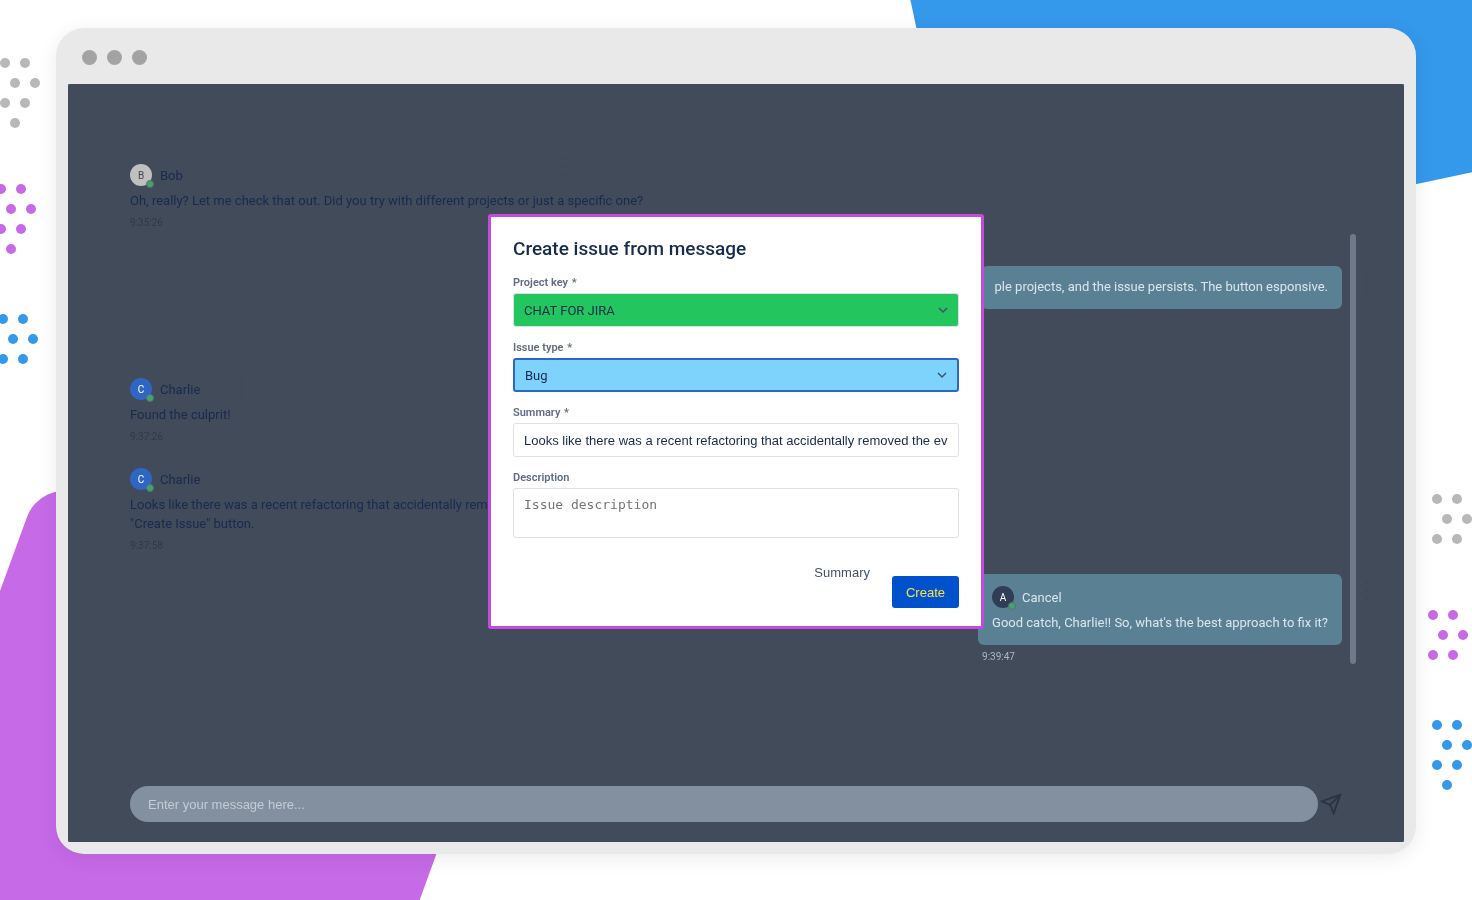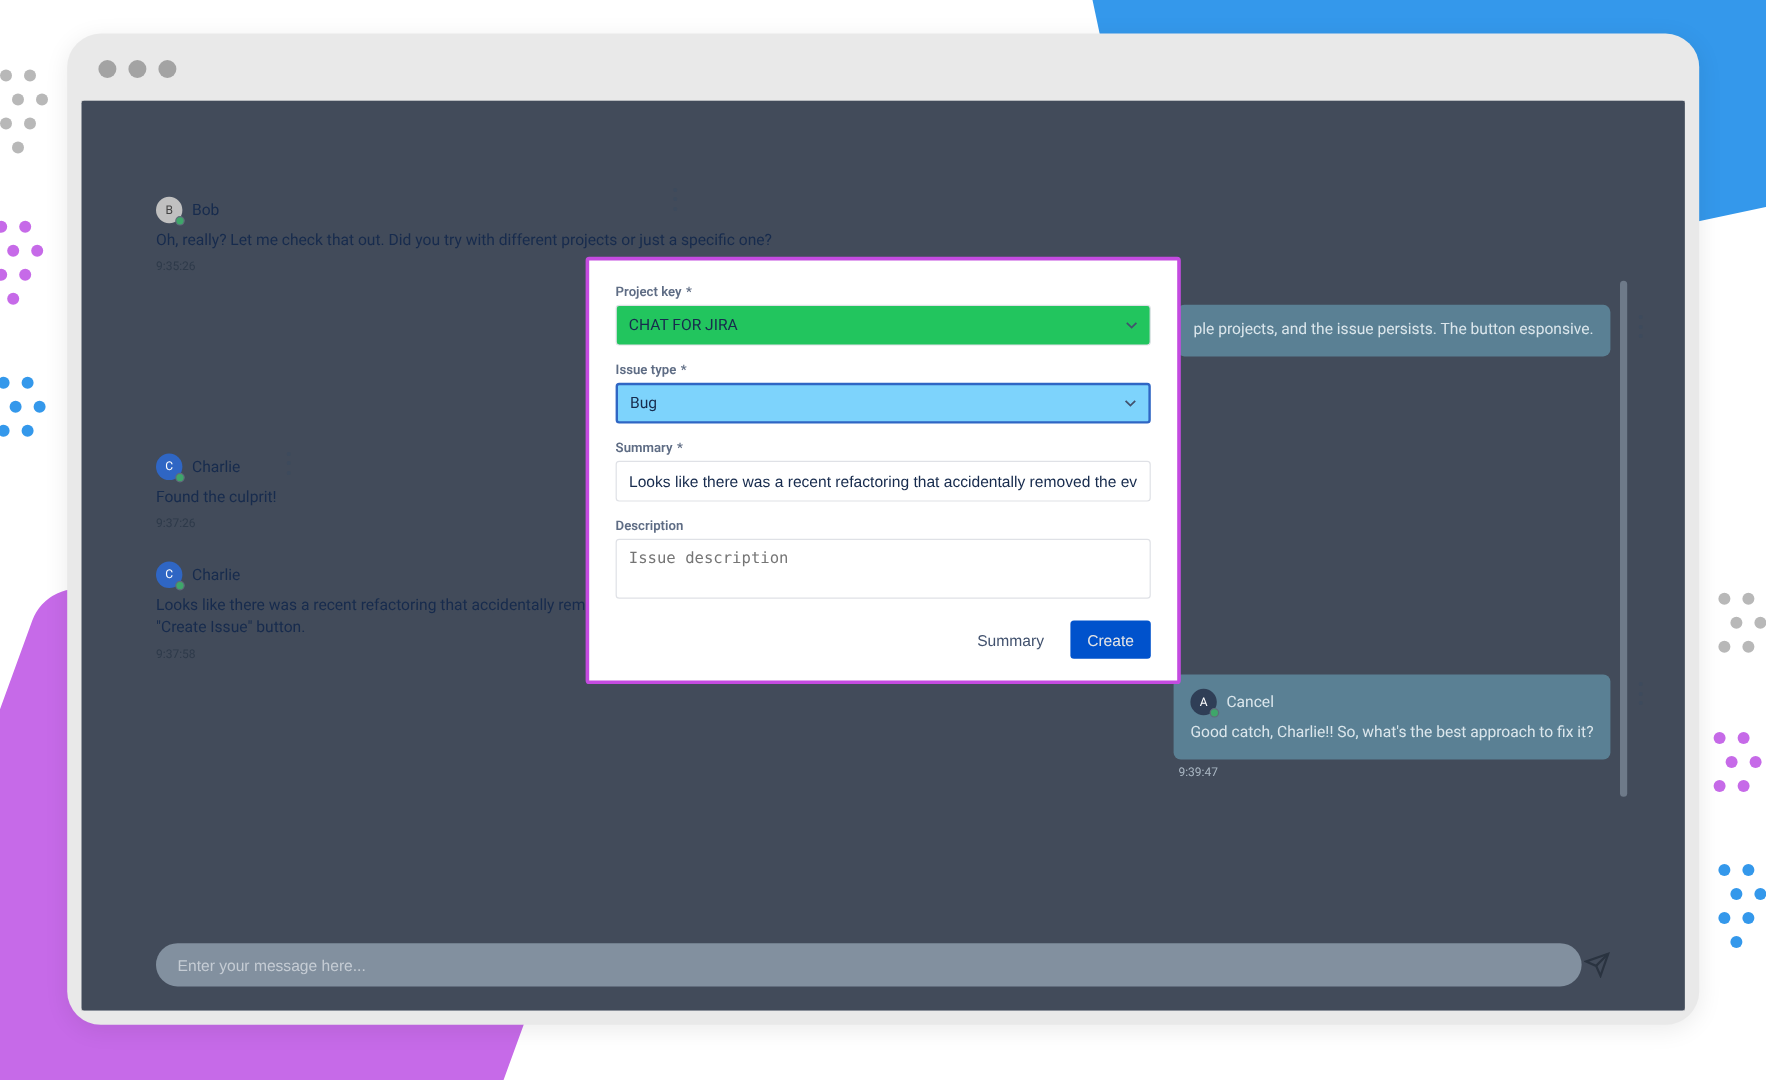--- a/index.html
+++ b/index.html
@@ -46,21 +46,21 @@
   .msg .head { display: flex; align-items: center; gap: 8px; margin-bottom: 6px; }
   .avatar { width: 22px; height: 22px; border-radius: 50%; background: #2f66c4; display:inline-flex; align-items:center; justify-content:center; color:#fff; font-size:10px; position:relative; }
   .avatar.b { background: #c0c0c0; color:#444; }
   .avatar .status { position:absolute; right:-2px; bottom:-2px; width:8px; height:8px; border-radius:50%; background:#3fa66a; border:1.5px solid #5f6b7a; }
   .name { font-size: 13px; color: #172b4d; }
   .text { font-size: 13px; color: #172b4d; line-height: 1.45; max-width: 540px; }
   .time { font-size: 10px; color: #2e3a4a; margin-top: 6px; }
   .kebab { position:absolute; top:0; right:-22px; color:#3d4a5c; font-size:16px; line-height:6px; cursor:pointer; }
   .kebab span { display:block; margin:2px 0; }
 
-  .msg.right { right: 0; }
+  .msg.right { right: 0; margin-top: 12px; }
   .msg.right .bubble { background:#5a8094; border-radius:6px; padding:12px 14px; max-width:420px; }
   .msg.right .head { }
   .msg.right .name, .msg.right .text { color:#dbe6ec; }
   .msg.right .time { color:#aab7c3; margin-left:4px; }
 
   
   .composer { position:absolute; left:62px; right:62px; bottom:20px; display:flex; align-items:center; gap:2px; }
   .composer input {
     flex:1; height:36px; border-radius:18px; border:none; background:#82909f;
     padding:0 18px; font-size:13px; color:#d9dee4;
@@ -91,21 +91,21 @@
     width:100%; height:34px; border:1px solid #dfe1e6; border-radius:3px;
     padding:0 10px; font-size:13px; color:#172b4d; margin-bottom:14px;
   }
   .txtarea {
     width:100%; height:50px; border:1px solid #dfe1e6; border-radius:3px;
     padding:8px 10px; font-size:13px; color:#ec4899; margin-bottom:14px; resize:none;
   }
   .modal-actions { display:flex; justify-content:flex-end; gap:8px; }
   .btn { height:32px; padding:0 14px; border-radius:3px; font-size:13px; border:none; cursor:pointer; }
   .btn.cancel { background:transparent; color:#42526e; }
-  .btn.primary { background:#0052cc; color:#e5e5e5; }
+  .btn.primary { background:#0052cc; color:#fde047;margin-top:20px; }
 </style>
 </head>
 <body>
 
 <div class="bg-blue-tri"></div>
 <div class="bg-pink-block"></div>
 <div class="dots tl">
   <div class="dot a" style="top:4px;left:10px"></div>
     <div class="dot a" style="top:4px;left:30px"></div>
   <div class="dot a" style="top:24px;left:20px"></div>
@@ -233,20 +233,21 @@
       <input type="text" placeholder="Enter your message here..." style="">
       <svg class="send-icon" viewBox="0 0 24 24" fill="none" stroke="currentColor" stroke-width="2">
         <path d="M22 2L11 13"></path>
           <path d="M22 2l-7 20-4-9-9-4 20-7z"></path>
       </svg>
     </div>
   </div>
 
   <div class="modal-wrap">
     <div class="modal">
+      <h2>Create issue from message</h2>
 
       <label class="fld-label">
         <span>Project key</span><span class="req"> *</span>
       </label>
       <div class="sel">
         <span>CHAT FOR JIRA</span>
         <svg class="chev" viewBox="0 0 10 10">
             <path d="M1 3l4 4 4-4" stroke="#42526e" stroke-width="1.5" fill="none"></path>
           </svg>
       </div>

